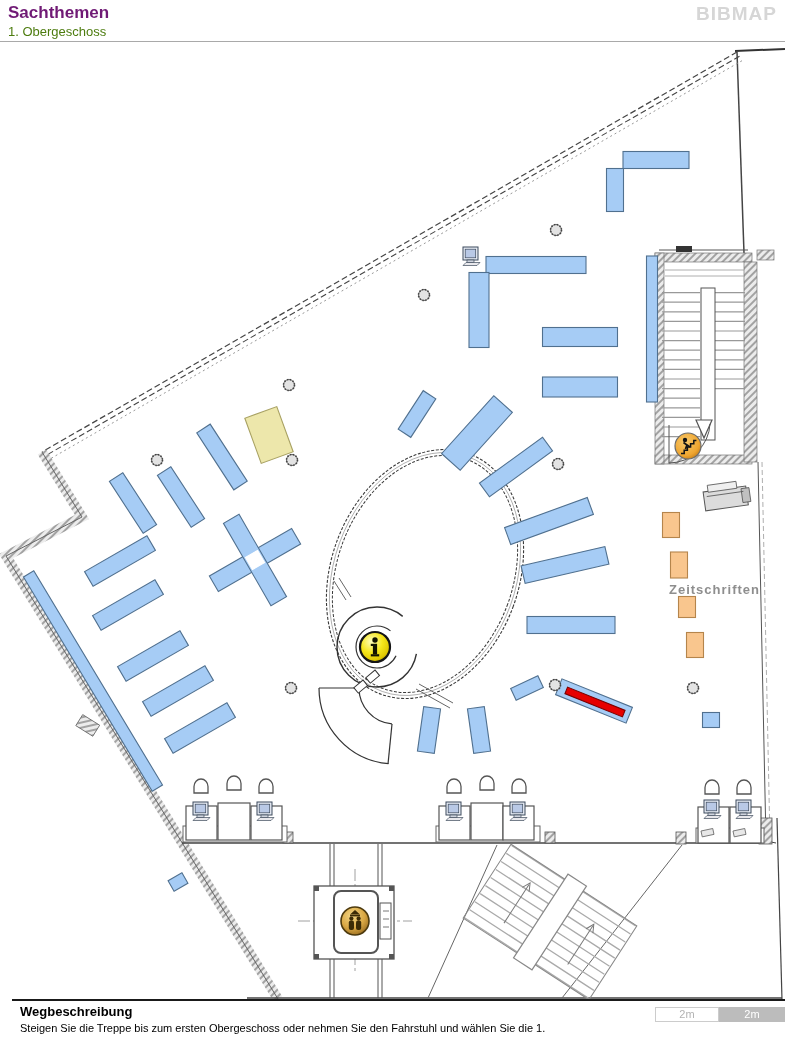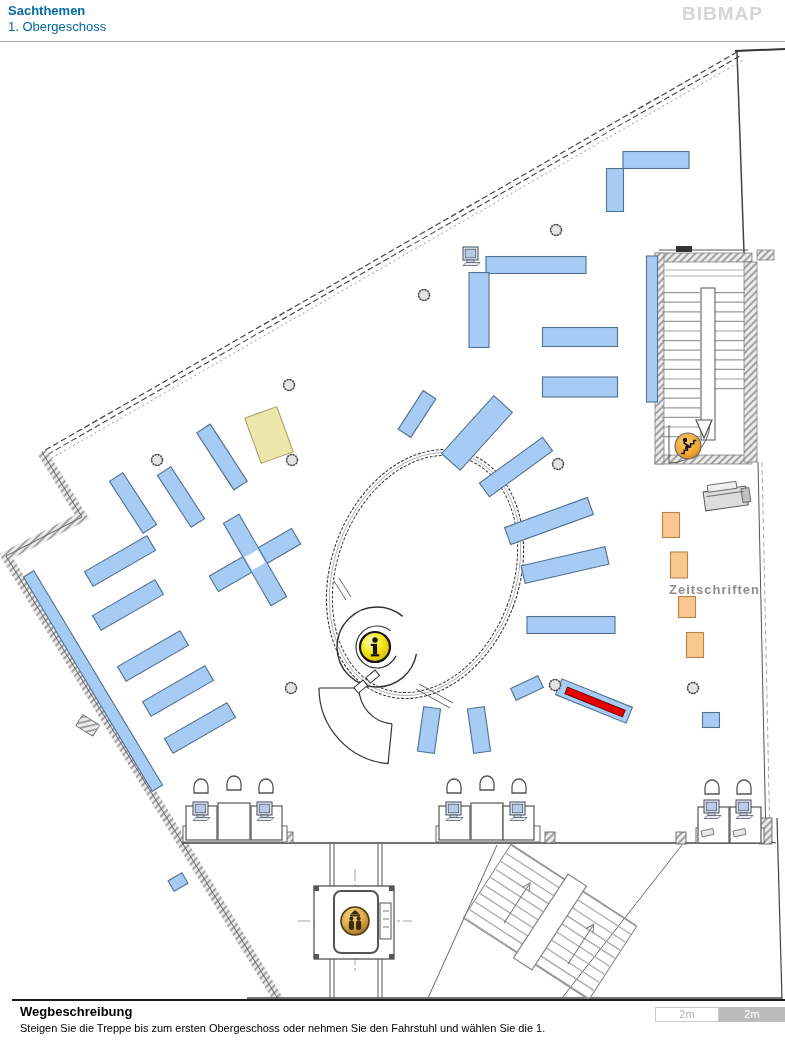--- a/index.html
+++ b/index.html
@@ -1,23 +1,23 @@
 <!DOCTYPE html>
 <html><head>
 <meta charset="utf-8">
 <style>
   html,body{margin:0;padding:0;background:#fff;}
   #page{position:relative;width:785px;height:1043px;background:#fff;overflow:hidden;
         font-family:"Liberation Sans",sans-serif;}
   svg#plan{position:absolute;top:0;left:0;}
   .hdr{position:absolute;top:0;left:0;width:785px;height:42px;background:#fff;
        border-bottom:1px solid #a9a9a9;box-sizing:border-box;z-index:5;}
-  .hdr .title{margin:3px 0 0 8px;font-size:13px;font-weight:bold;color:#0369a1;}
-  .hdr .sub{margin:1px 0 0 8px;font-size:13px;color:#0369a1;}
-  .logo{position:absolute;top:3px;right:22px;font-size:19px;font-weight:bold;
+  .hdr .title{margin:3px 0 0 8px;font-size:17px;font-weight:bold;color:#701a75;}
+  .hdr .sub{margin:1px 0 0 8px;font-size:13px;color:#4d7c0f;}
+  .logo{position:absolute;top:3px;right:8px;font-size:19px;font-weight:bold;
         color:#d6d6d6;letter-spacing:1px;}
   .ftr{position:absolute;top:999px;left:0;width:785px;height:44px;background:#fff;
        border-top:2px solid #1a1a1a;box-sizing:border-box;z-index:5;margin-left:12px;}
   .ftr .fh{margin:3px 0 0 8px;font-size:13px;font-weight:bold;color:#000;}
   .ftr .ft{margin:3px 0 0 8px;font-size:11px;color:#000;}
   .scalebar{position:absolute;top:6px;right:12px;display:flex;}
   .sb-light{width:62px;height:13px;line-height:13px;text-align:center;font-size:11px;
             background:#fff;border:1px solid #ccc;color:#b2b2b2;}
   .sb-dark{width:64px;height:13px;line-height:13px;text-align:center;font-size:11px;
            background:#bcbcbc;border:1px solid #bcbcbc;color:#fff;}

